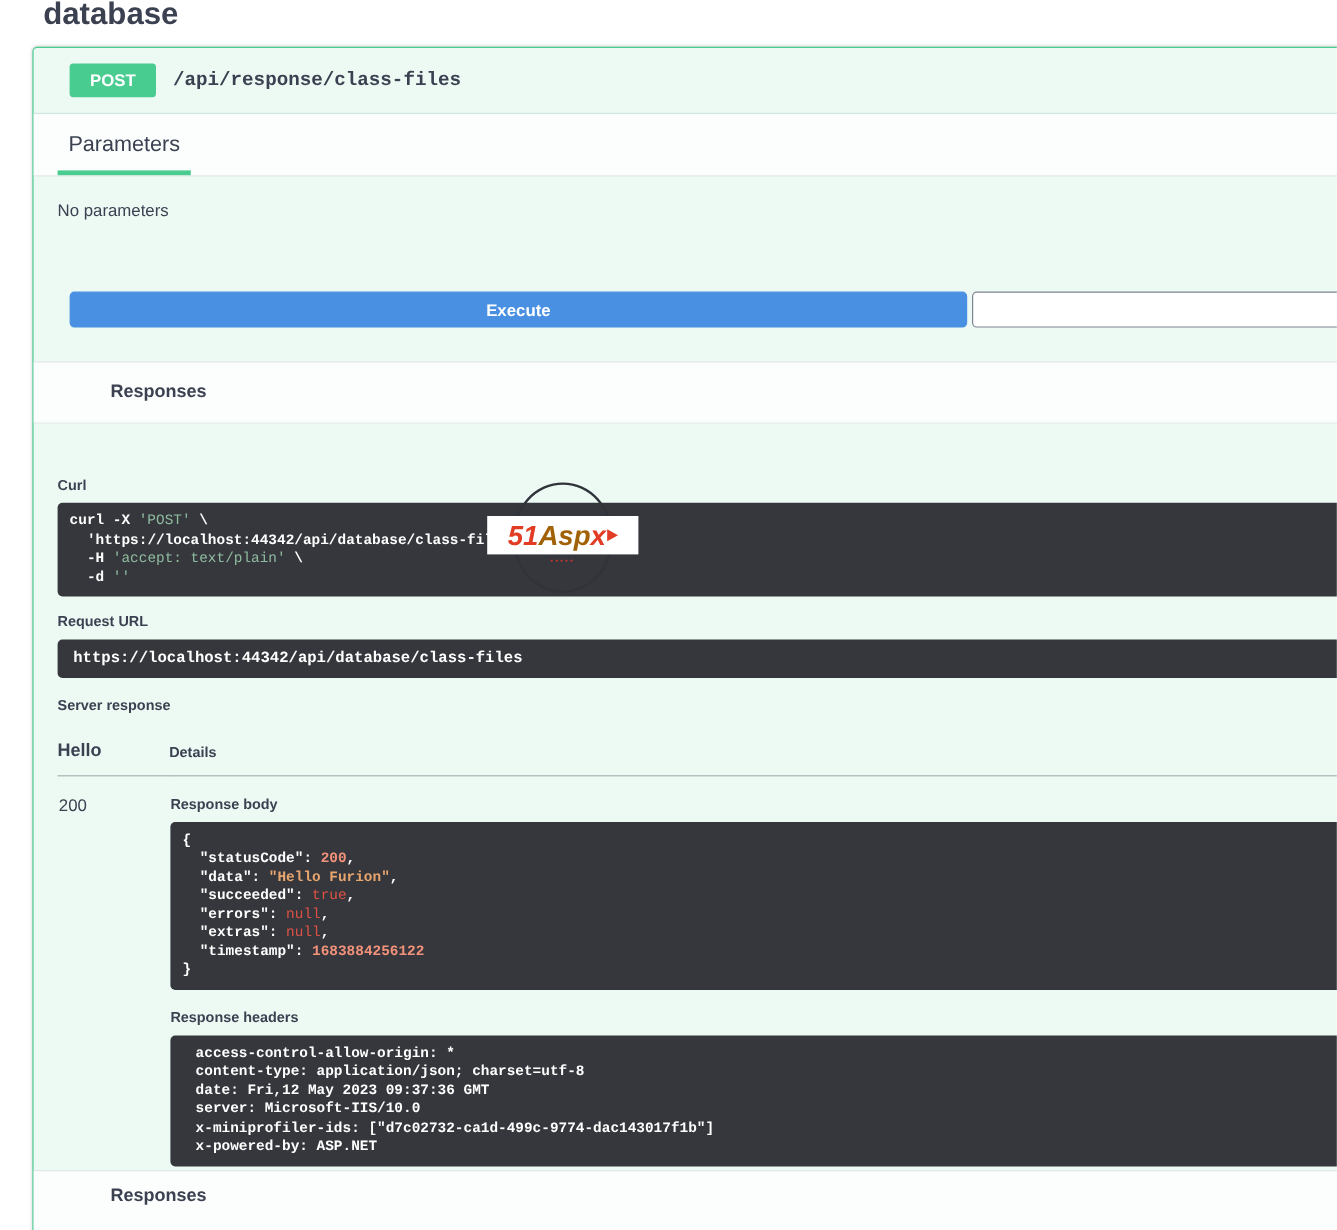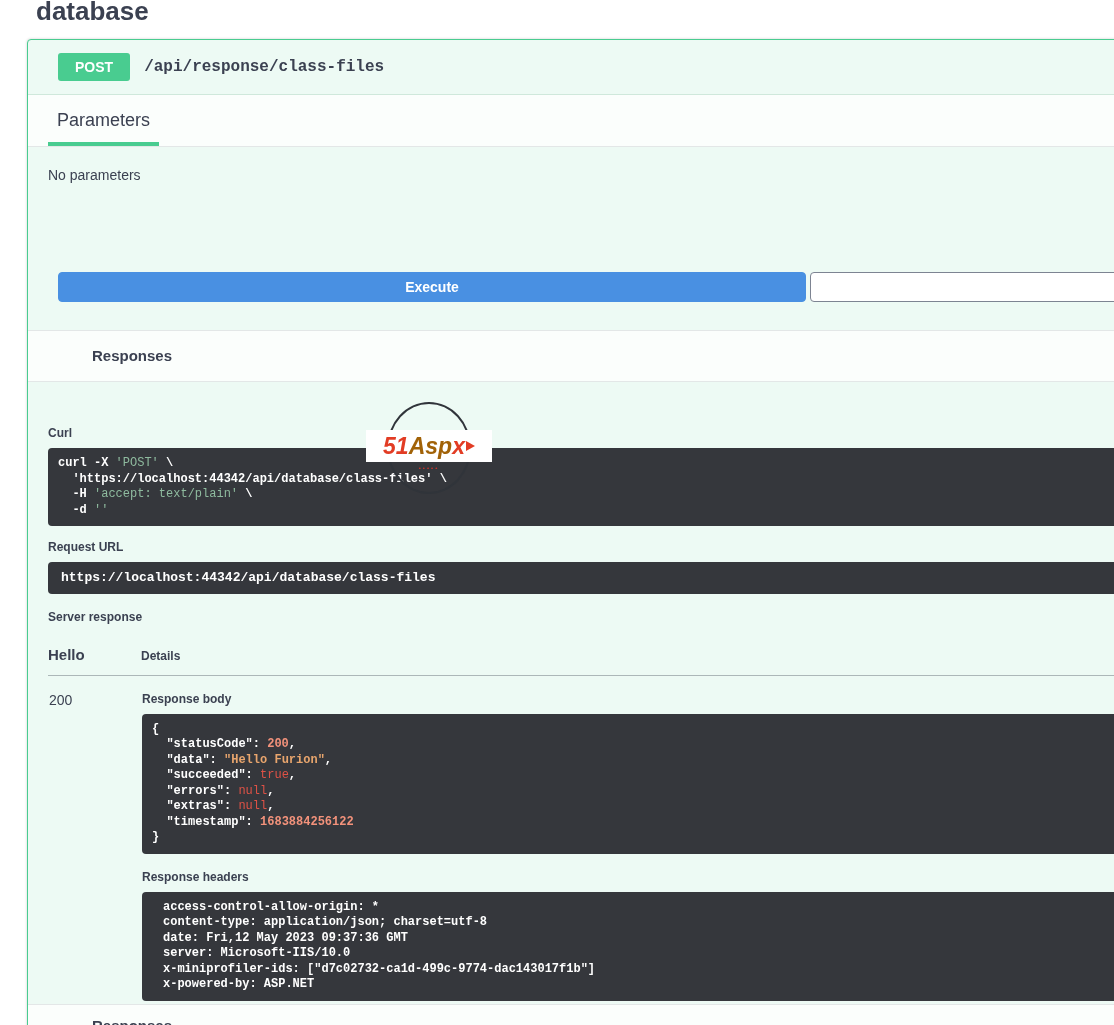--- a/index.html
+++ b/index.html
@@ -24,21 +24,21 @@
     border-bottom:1px solid rgba(59,65,81,.12);box-sizing:border-box;}
   .tab-item{position:relative;display:flex;align-items:center;padding:0 9px;cursor:pointer;}
   .tab-item.active:after{content:"";position:absolute;left:0;right:0;bottom:0;height:4px;background:#49cc90;}
   .tab-label{font-size:18px;font-weight:400;color:#3b4151;}
 
   .parameters-body{padding:20px 20px 60px 20px;}
   .no-params{font-size:14px;color:#3b4151;}
 
   .execute-wrapper{display:flex;gap:4px;padding:0 30px 28px 30px;}
   .btn{height:30px;flex:1;border-radius:4px;font-size:14px;font-weight:700;cursor:pointer;
-    font-family:"Liberation Sans",sans-serif;margin-top:29px;}
+    font-family:"Liberation Sans",sans-serif;}
   .btn-execute{background:#4990e2;border:1px solid #4990e2;color:#fff;}
   .btn-clear{background:#fff;border:1px solid #7d8492;color:#3b4151;}
 
   .responses-inner{padding:20px 20px 2px 20px;}
   .block-label{font-size:12px;font-weight:700;color:#3b4151;margin:14px 0 8px 0;}
   .block-label.first{margin-top:24px;}
   .block-label.server{margin-top:16px;margin-bottom:0;}
 
   .codeblock{background:#35373c;color:#fff;border-radius:4px;font-family:"Liberation Mono",monospace;
     font-size:12px;line-height:15.5px;padding:8px 10px;white-space:pre;overflow:hidden;}
@@ -60,21 +60,21 @@
   .details-header{font-size:12px;font-weight:700;color:#3b4151;}
   .col-status{width:93px;}
   .status-cell{font-size:14px;color:#3b4151;vertical-align:top;padding-top:16px;}
   .details-cell{vertical-align:top;padding-top:6px;}
   .details-cell .block-label{margin-top:10px;}
   .details-cell .block-label.hdrs{margin-top:16px;}
 
   .bottom-header{padding:12px 20px 30px 20px;}
 
   
-  .watermark{position:absolute;left:366px;top:402px;width:126px;height:92px;pointer-events:none;z-index:6;text-decoration:underline;}
+  .watermark{position:absolute;left:406px;top:402px;width:126px;height:92px;pointer-events:none;z-index:6;text-decoration:underline;}
   .wm-ellipse{position:absolute;left:21px;top:0;width:80px;height:88px;border:2px solid #30343a;border-radius:50%;}
   .wm-band{position:absolute;left:0;top:28px;width:126px;height:32px;background:#fff;display:flex;
     align-items:center;justify-content:center;font-style:italic;font-weight:700;font-size:23px;line-height:32px;}
   .wm-51{color:#e23c24;}
   .wm-asp{color:#a16207;}
   .wm-x{color:#e23c24;}
   .wm-arrow{width:0;height:0;border-left:9px solid #e23c24;border-top:5px solid transparent;
     border-bottom:5px solid transparent;margin-left:1px;}
   .wm-sub{position:absolute;top:63px;left:0;width:100%;text-align:center;color:#d0342c;font-size:6px;
     letter-spacing:2px;font-weight:700;}

